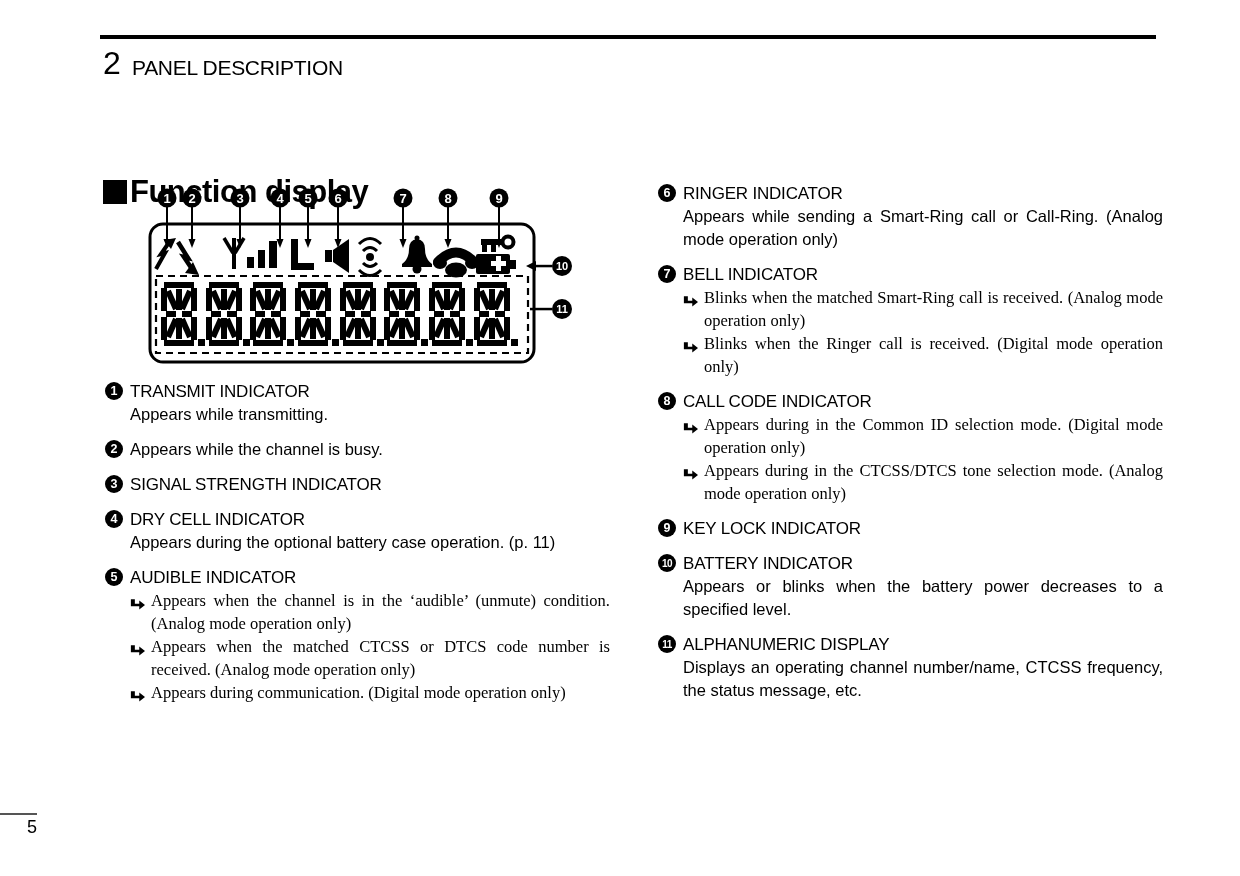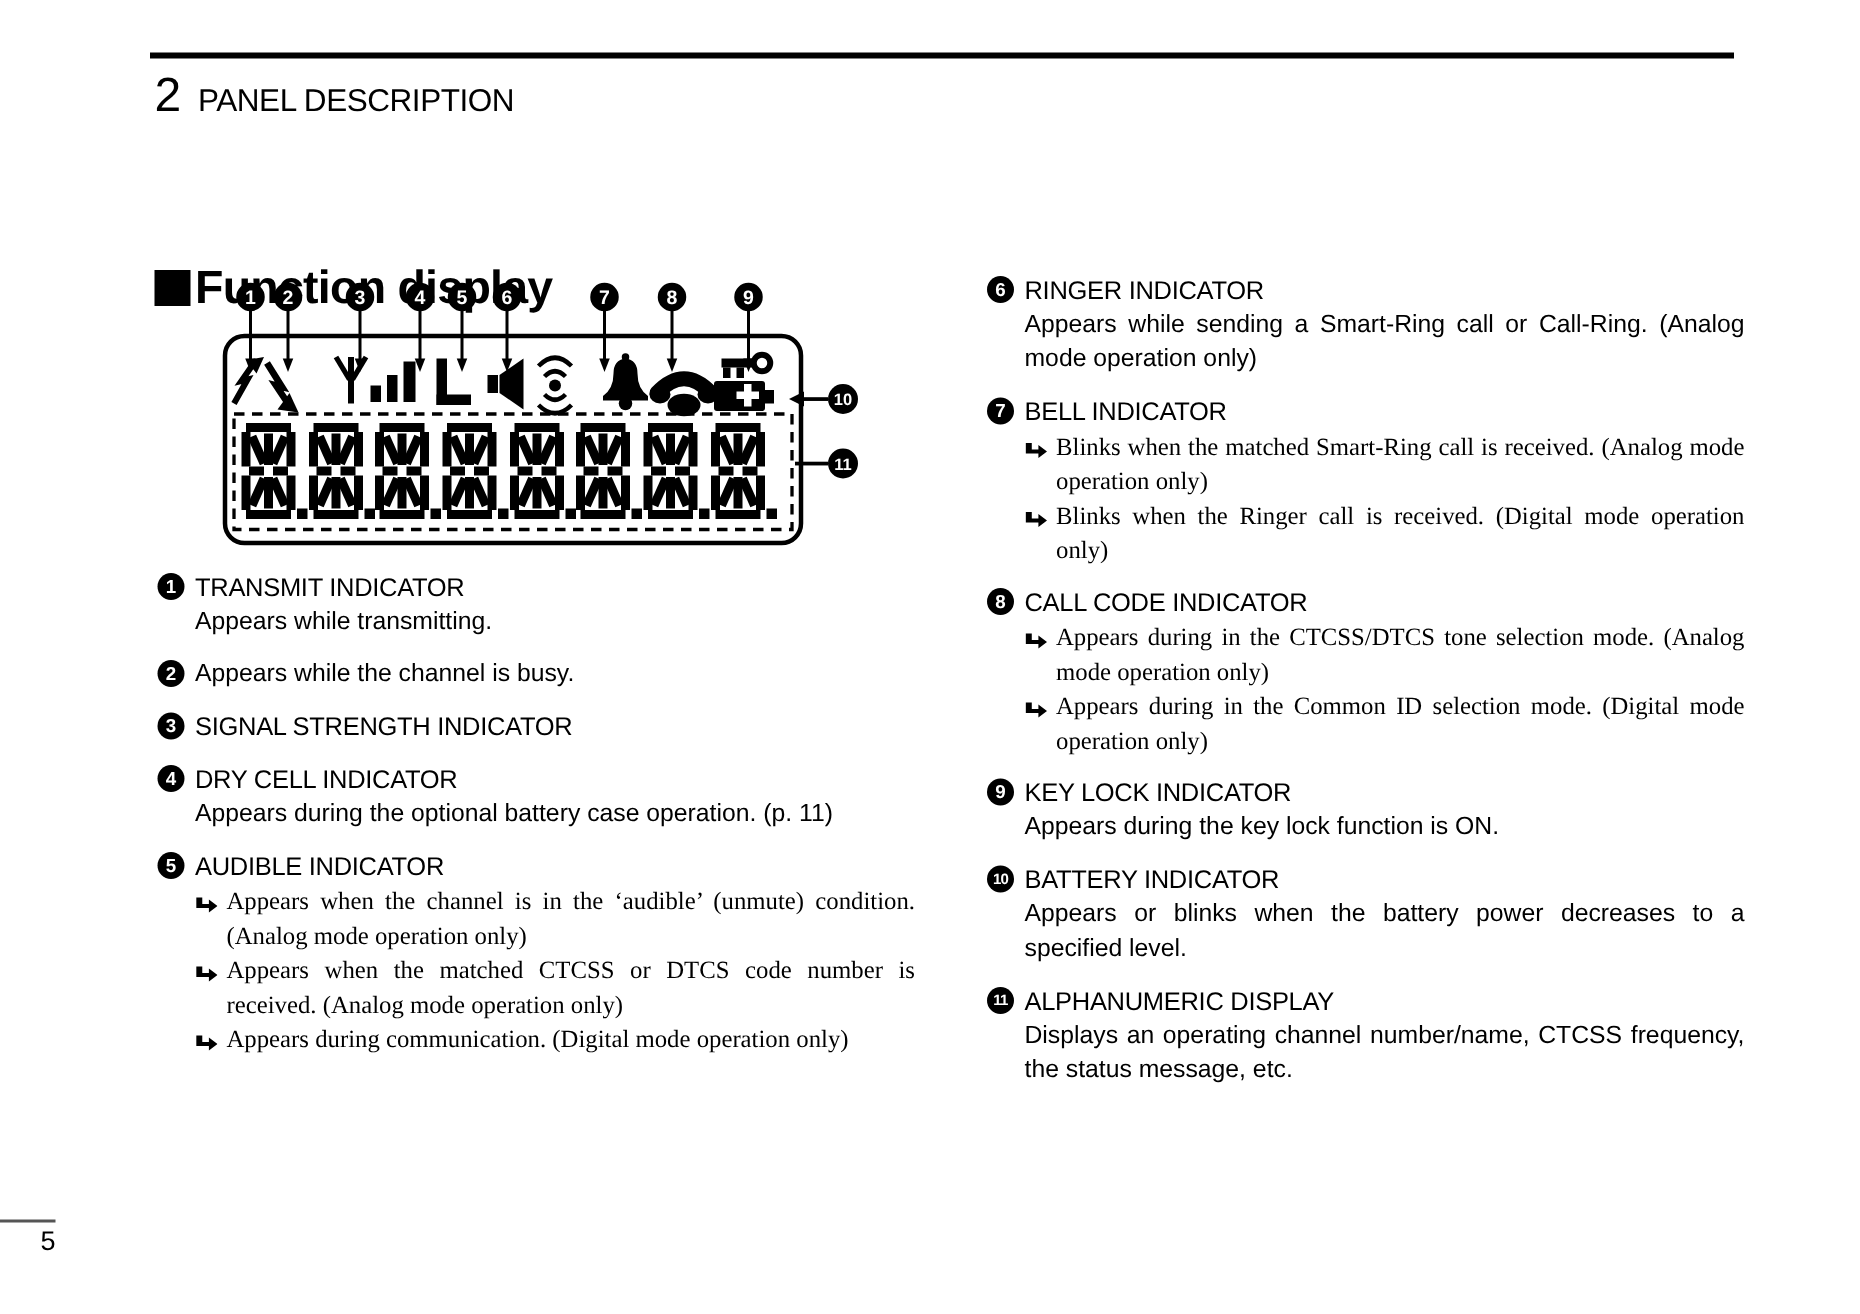--- a/index.html
+++ b/index.html
@@ -250,33 +250,32 @@
           <span class="bullet-text">Blinks when the Ringer call is received. (Digital mode operation only)</span>
         </div>
       </div>
       <div class="item">
         <span class="badge">8</span>
         <div class="item-title">CALL CODE INDICATOR</div>
         <div class="bullet">
           <span class="arr"><svg width="15" height="12" viewBox="0 0 17 13">
               <path fill="#000" d="M1 0 H5.5 V5 H10.5 V1.5 L17 6.5 L10.5 11.5 V8 H1 Z"></path>
             </svg></span>
+          <span class="bullet-text">Appears during in the Common ID selection mode. (Digital mode operation only)</span>
+        </div>
+        <div class="bullet">
+          <span class="arr"><svg width="15" height="12" viewBox="0 0 17 13">
+              <path fill="#000" d="M1 0 H5.5 V5 H10.5 V1.5 L17 6.5 L10.5 11.5 V8 H1 Z"></path>
+            </svg></span>
           <span class="bullet-text">Appears during in the CTCSS/DTCS tone selection mode. (Analog mode operation only)</span>
-        </div>
-        <div class="bullet">
-          <span class="arr"><svg width="15" height="12" viewBox="0 0 17 13">
-              <path fill="#000" d="M1 0 H5.5 V5 H10.5 V1.5 L17 6.5 L10.5 11.5 V8 H1 Z"></path>
-            </svg></span>
-          <span class="bullet-text">Appears during in the Common ID selection mode. (Digital mode operation only)</span>
         </div>
       </div>
       <div class="item">
         <span class="badge">9</span>
         <div class="item-title">KEY LOCK INDICATOR</div>
-        <div class="para">Appears during the key lock function is ON.</div>
       </div>
       <div class="item">
         <span class="badge badge-sm">10</span>
         <div class="item-title">BATTERY INDICATOR</div>
         <div class="para">Appears or blinks when the battery power decreases to a specified level.</div>
       </div>
       <div class="item">
         <span class="badge badge-sm">11</span>
         <div class="item-title">ALPHANUMERIC DISPLAY</div>
         <div class="para">Displays an operating channel number/name, CTCSS frequency, the status message, etc.</div>

